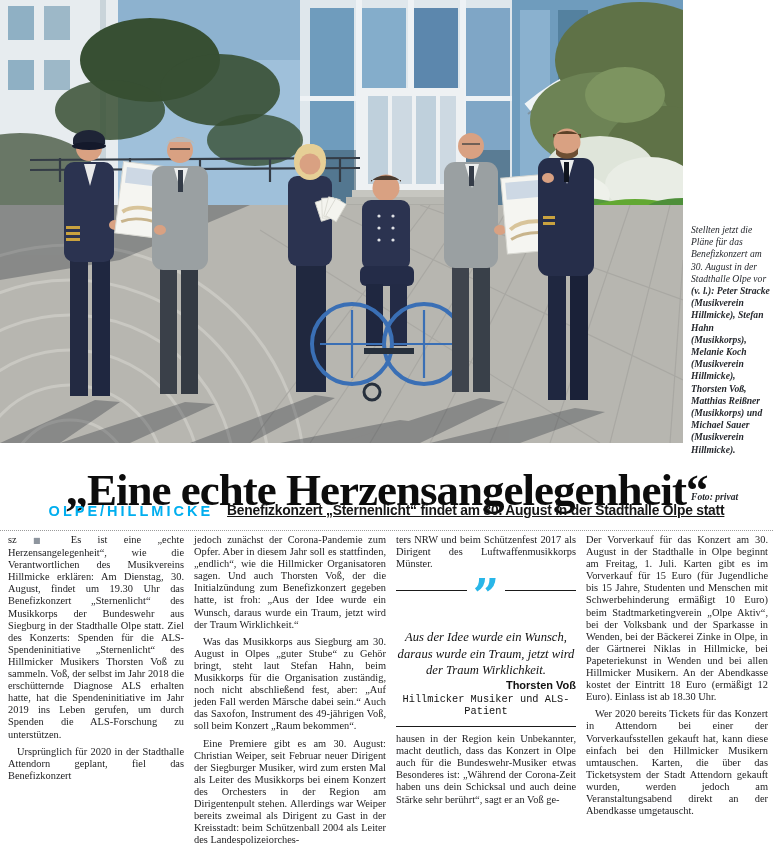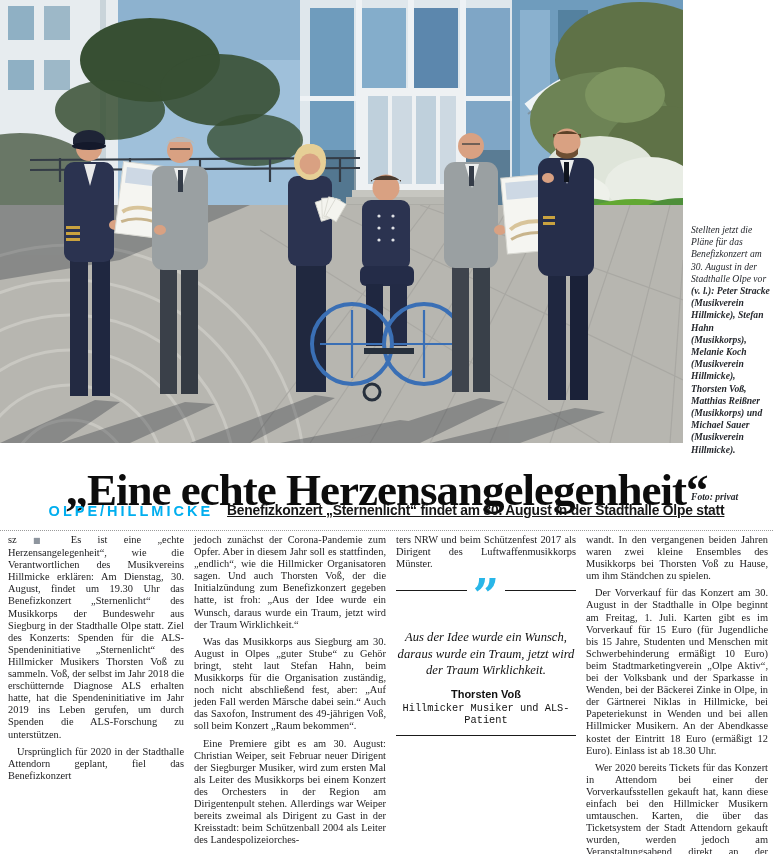--- a/index.html
+++ b/index.html
@@ -37,21 +37,21 @@
   .szsig{font-weight:normal;}
 
   
   .pq{margin:6px 0 6px 0;text-align:center;}
   .pq-top{display:flex;align-items:center;}
   .pq-top .bar{flex:1;height:1px;background:#1a1a1a;}
   .pq-glyph{font-family:"DejaVu Serif",serif;font-weight:bold;color:#29b6e8;
             font-size:46px;line-height:28px;padding:0 6px;transform:translateY(6px);}
   .pq-text{font-style:italic;font-size:12.6px;line-height:16.5px;color:#101010;margin-top:25px;hyphens:none;}
   .pq-name{font-family:"Liberation Sans","DejaVu Sans",sans-serif;font-weight:bold;
-           font-size:11px;margin-top:9px;color:#111;}
+           font-size:11px;color:#111;text-align:right;}
   .pq-role{font-family:Liberation Mono, monospace;font-size:10.3px;margin-top:2px;color:#111;}
   .pq-bottom{height:1px;background:#1a1a1a;margin-top:9px;}
 </style>
 </head>
 <body>
 
 <div class="page">
 
   <div class="photo">
     <svg viewBox="0 0 683 443" preserveAspectRatio="none">
@@ -319,22 +319,22 @@
           <div class="bar"></div>
           <div class="pq-glyph">”</div>
           <div class="bar"></div>
         </div>
         <div class="pq-text">Aus der Idee wurde ein Wunsch, daraus wurde ein Traum, jetzt wird der Traum Wirklichkeit.</div>
         <div class="pq-name">Thorsten Voß</div>
         <div class="pq-role">Hillmicker Musiker und ALS-Patient</div>
         <div class="pq-bottom"></div>
       </div>
 
+      <p>hausen in der Region kein Unbekannter, macht deutlich, dass das Konzert in Olpe auch für die Bundeswehr-Musiker etwas Besonderes ist: „Während der Corona-Zeit haben uns dein Schicksal und auch deine Stärke sehr berührt“, sagt er an Voß ge-</p>
     </div>
 
     <div class="col col4">
-      <p>wandt. In den vergangenen beiden Jahren waren zwei kleine Ensembles des Musikkorps bei Thorsten Voß zu Hause, um ihm Ständchen zu spielen.</p>
       <p>Der Vorverkauf für das Konzert am 30. August in der Stadthalle in Olpe beginnt am Freitag, 1. Juli. Karten gibt es im Vorverkauf für 15 Euro (für Jugendliche bis 15 Jahre, Studenten und Menschen mit Schwerbehinderung ermäßigt 10 Euro) beim Stadtmarketingverein „Olpe Aktiv“, bei der Volksbank und der Sparkasse in Wenden, bei der Bäckerei Zinke in Olpe, in der Gärtnerei Niklas in Hillmicke, bei Papeteriekunst in Wenden und bei allen Hillmicker Musikern. An der Abendkasse kostet der Eintritt 18 Euro (ermäßigt 12 Euro). Einlass ist ab 18.30 Uhr.</p>
       <p>Wer 2020 bereits Tickets für das Konzert in Attendorn bei einer der Vorverkaufsstellen gekauft hat, kann diese einfach bei den Hillmicker Musikern umtauschen. Karten, die über das Ticketsystem der Stadt Attendorn gekauft wurden, werden jedoch am Veranstaltungsabend direkt an der Abendkasse umgetauscht.</p>
     </div>
 
   </div>
 </div>
 
 </body></html>

